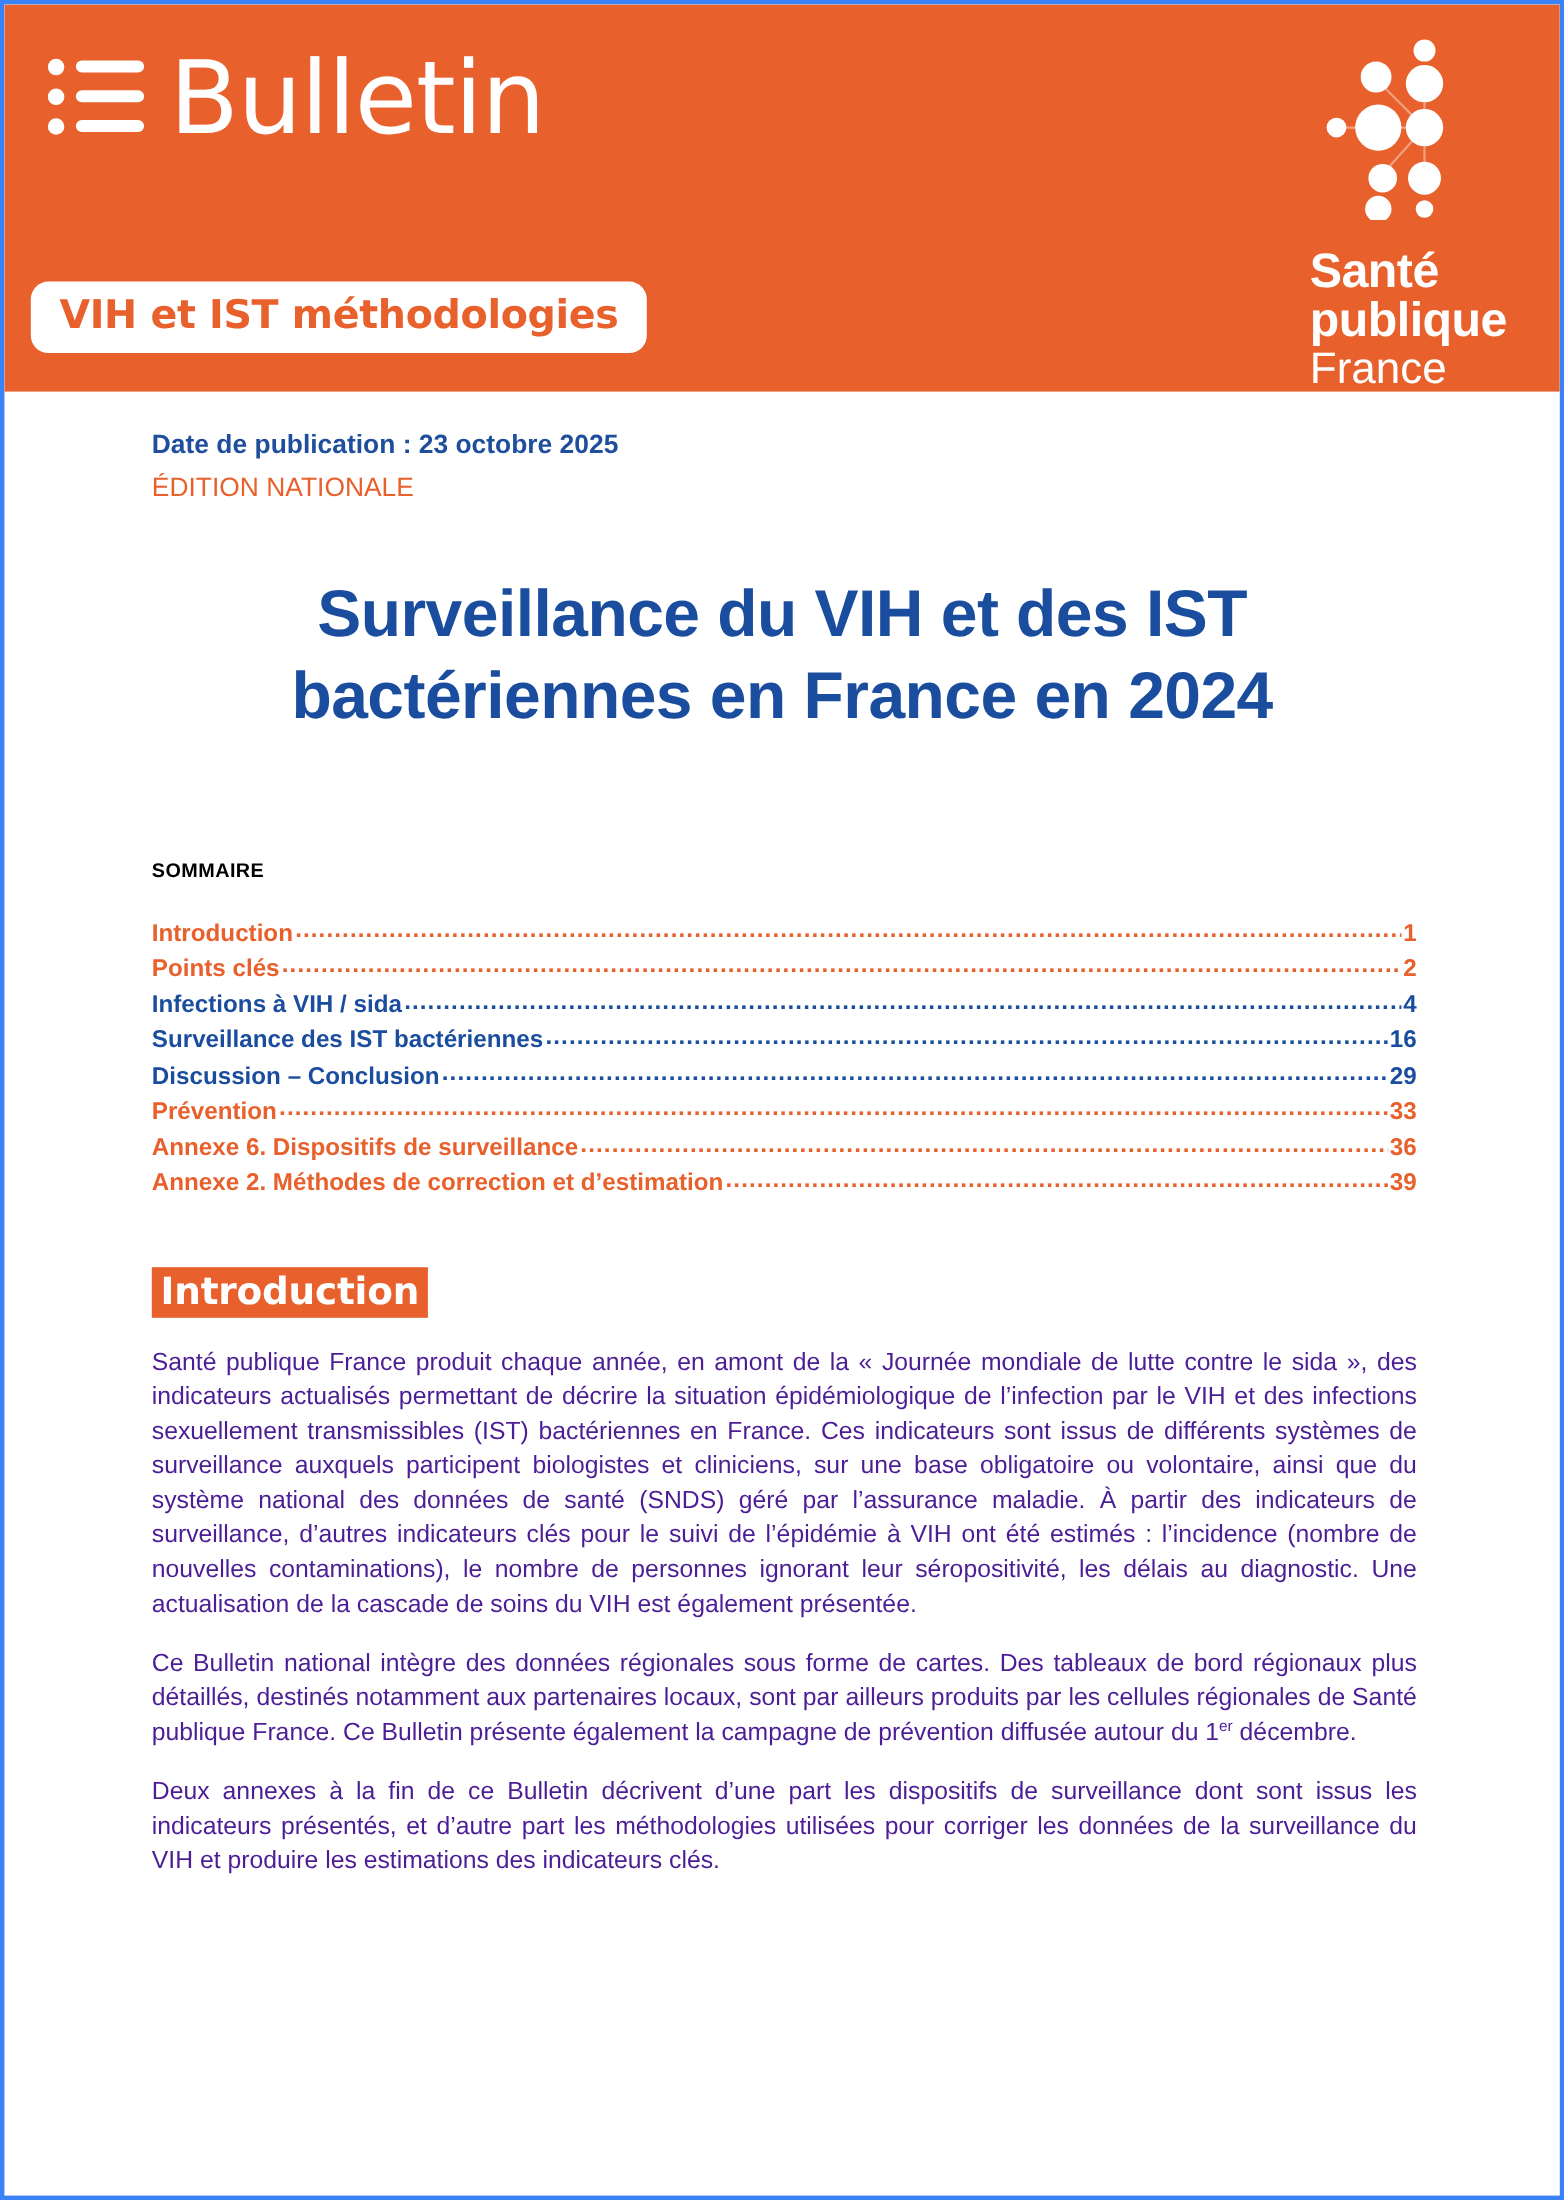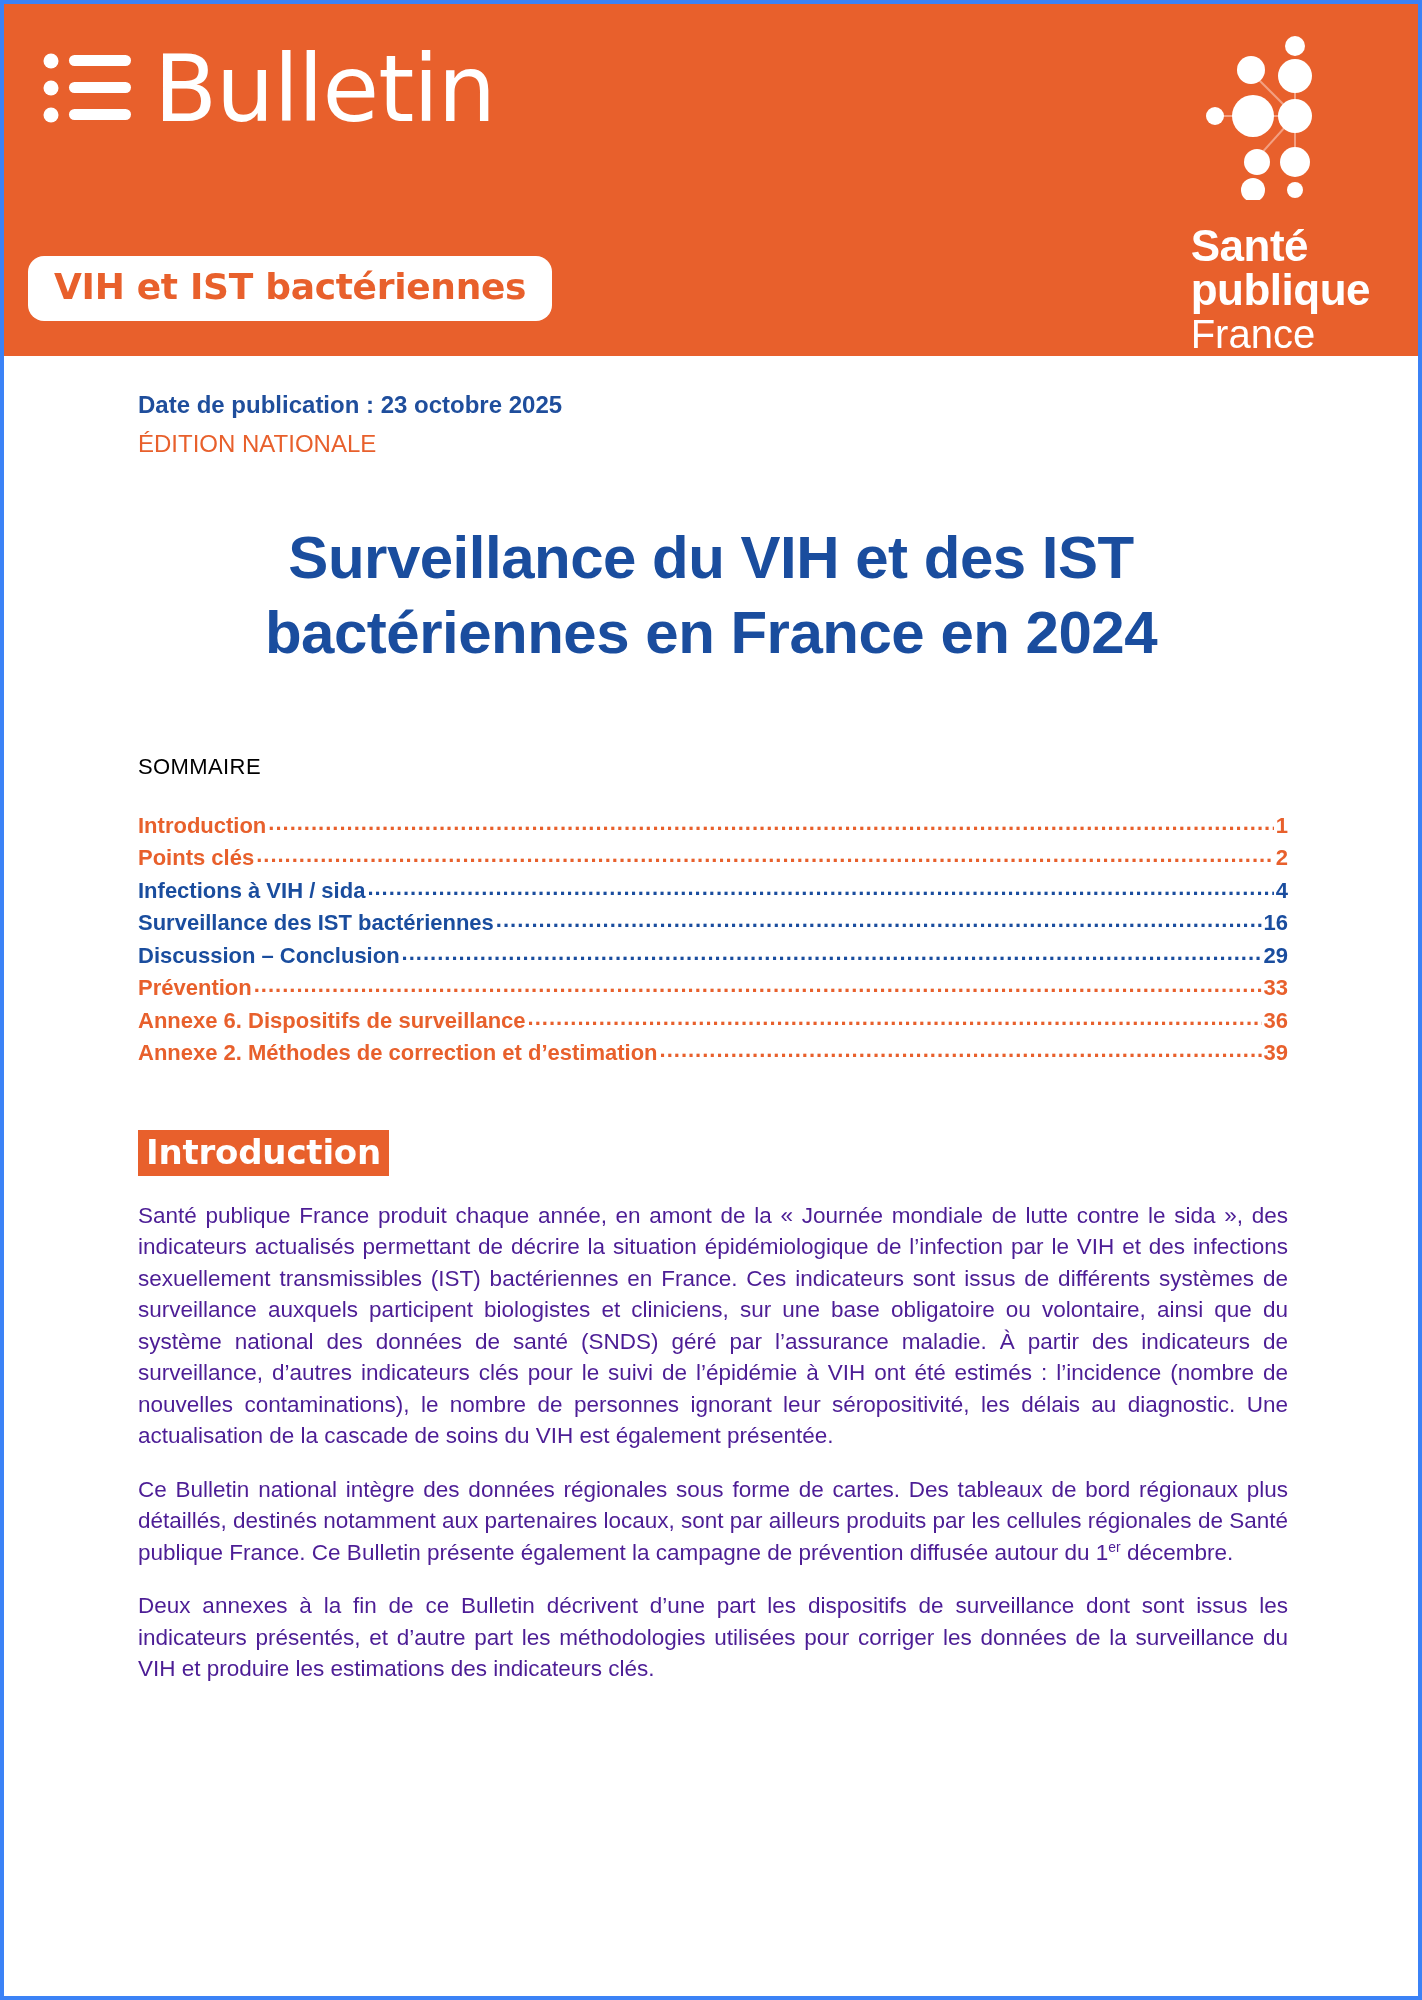--- a/index.html
+++ b/index.html
@@ -124,24 +124,24 @@
     font-size: 60px;
     font-weight: 700;
     text-align: center;
     line-height: 1.25;
     margin: 58px auto 0 auto;
     width: 940px;
     letter-spacing: -0.5px;
   }
 
   .sommaire-label {
-    margin: 84px 0 0 134px;
+    margin: 111px 0 0 134px;
     color: #000000;
-    font-size: 22px;
-    font-weight: 400;
+    font-size: 18px;
+    font-weight: 700;
     letter-spacing: 0.4px;
   }
 
   .toc {
     margin: 30px 0 0 134px;
     width: 1150px;
   }
   .toc-row {
     display: flex;
     align-items: baseline;
@@ -241,21 +241,21 @@
           </svg>
         </span>
         <span class="spf-words">
           <span class="l1">Santé</span>
           <span class="l2">publique</span>
           <span class="l3">France</span>
         </span>
       </div>
     </div>
 
-    <div class="topic-badge">VIH et IST bactériennes</div>
+    <div class="topic-badge">VIH et IST méthodologies</div>
   </div>
 
   <div class="content">
 
     <div class="meta">
       <div class="pub-date">Date de publication : 23 octobre 2025</div>
       <div class="edition">ÉDITION NATIONALE</div>
     </div>
 
     <div class="doc-title">Surveillance du VIH et des IST bactériennes en France en 2024</div>

